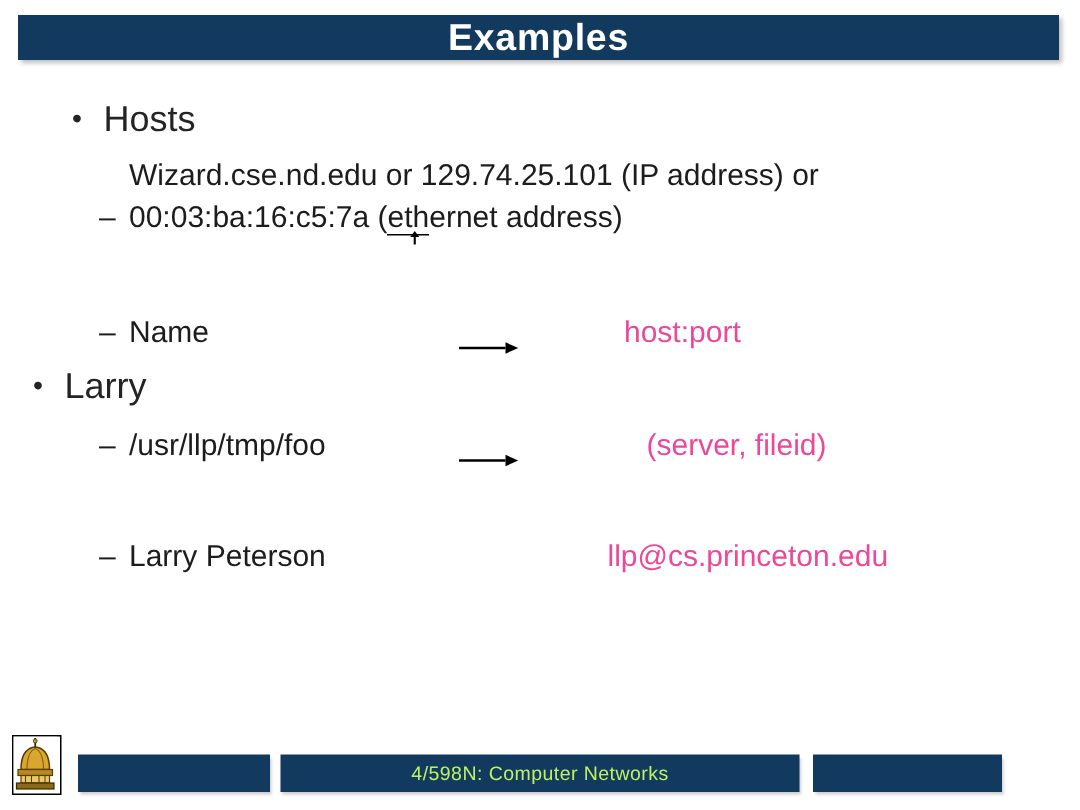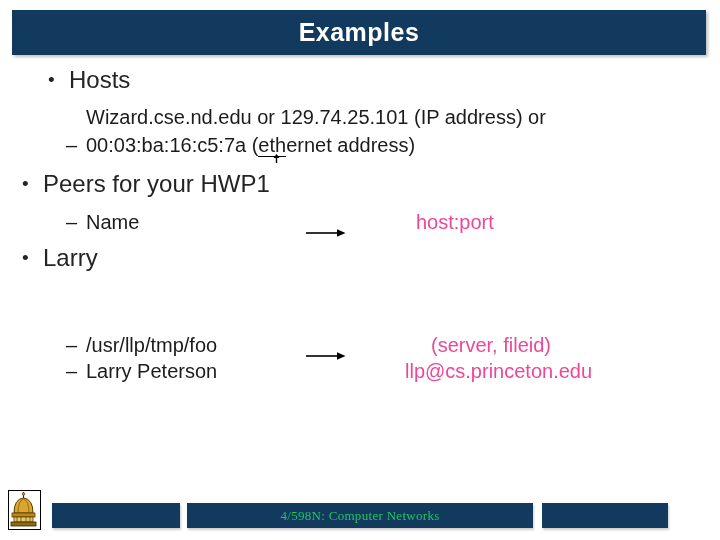--- a/index.html
+++ b/index.html
@@ -7,21 +7,21 @@
     width:720px;height:540px;
     background:#ffffff;
     font-family:"Liberation Sans", sans-serif;
     position:relative;
     overflow:hidden;
   }
   .slide{position:absolute;inset:0;}
 
   
   .titlebar{
-    position:absolute;left:12px;top:10px;width:694px;height:45px;
+    position:absolute;left:12px;top:10px;width:694px;height:30px;
     background:#12395E;
     box-shadow:2px 2px 3px rgba(0,0,0,0.25);
     display:flex;align-items:center;justify-content:center;
   }
   .titlebar .title{
     color:#ffffff;font-size:25px;font-weight:bold;letter-spacing:0.5px;
   }
 
   
   .l1{position:absolute;left:22px;color:#242424;font-size:24px;line-height:27px;white-space:nowrap;}
@@ -29,21 +29,21 @@
   
   .l2{position:absolute;left:66px;color:#1c1c1c;font-size:20px;line-height:28px;white-space:nowrap;}
   .l2 .dash{display:inline-block;width:20px;}
   .l2 .cont{display:inline-block;}
 
   .row-hosts    {top:66px;margin-left:26px;}
   .row-wizard   {top:103px;}
   .row-peers    {top:170px;}
   .row-name     {top:208px;}
   .row-files    {top:244px;}
-  .row-foo      {top:283px;margin-top:48px;}
+  .row-foo      {top:283px;}
   .row-users    {top:318px;}
   .row-larry    {top:357px;}
 
   
   .maprow{height:28px;}
   .arrow-wrap{
     position:absolute;left:240px;top:9px;width:40px;height:10px;
   }
   .rvalue{position:absolute;top:0;color:#ec4899;font-size:20px;line-height:28px;white-space:nowrap;}
   .rvalue-name {left:350px;}
@@ -59,21 +59,21 @@
     position:absolute;left:8px;top:490px;width:31px;height:38px;
     background:#ffffff;border:1px solid #000;
   }
   .fbar{
     position:absolute;top:503px;height:25px;background:#12395E;
     box-shadow:1px 2px 2px rgba(0,0,0,0.2);
   }
   .fbar-left  {left:52px;width:128px;}
   .fbar-center{left:187px;width:346px;display:flex;align-items:center;justify-content:center;}
   .fbar-right {left:542px;width:126px;}
-  .fbar-center .ftext{color:#22c55e;font-size:13px;letter-spacing:0.3px;font-family:Liberation Serif, serif;}
+  .fbar-center .ftext{color:#bef264;font-size:13px;letter-spacing:0.3px;}
 </style>
 </head>
 <body>
 
 <div class="slide">
 
   <header class="titlebar">
     <span class="title">Examples</span>
   </header>
 
@@ -82,23 +82,20 @@
   </div>
 
   <div class="l2 row-wizard">
     <span class="dash">–</span><span class="cont"><span>Wizard.cse.nd.edu or 129.74.25.101 (IP address) or</span><br>
     <span><span>00:03:ba:16:c5:7a (</span><span class="uline"><span>eth</span><svg width="9" height="10" viewBox="0 0 9 10">
               <path d="M4.5 9 L4.5 2" stroke="#000" stroke-width="1.4" fill="none"></path>
               <polygon points="1.5,4 4.5,0 7.5,4" fill="#000"></polygon>
             </svg></span><span>ernet address)</span></span></span>
   </div>
 
-  <div class="l1 row-peers">
-    <span class="bul">•</span><span>Peers for your HWP1</span>
-  </div>
 
   <div class="l2 maprow row-name">
     <span class="dash">–</span><span>Name</span>
     <span class="arrow-wrap">
       <svg width="40" height="10" viewBox="0 0 40 10">
           <line x1="0" y1="5" x2="31" y2="5" stroke="#000" stroke-width="1.6"></line>
           <polygon points="31,1.2 39.5,5 31,8.8" fill="#000"></polygon>
         </svg>
     </span>
     <span class="rvalue rvalue-name">host:port</span>

